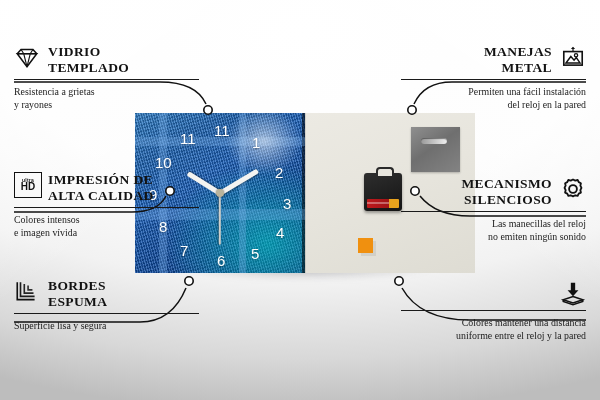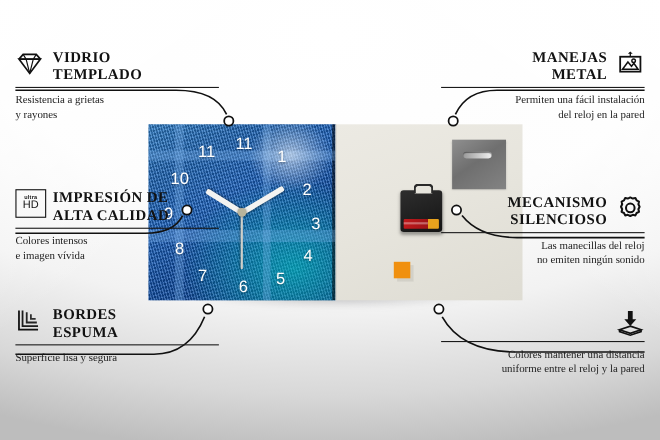--- a/index.html
+++ b/index.html
@@ -72,21 +72,21 @@
   .left-c .head{justify-content:flex-start;}
   .left-c .title,.left-c .desc{text-align:left;}
   .right-c{right:14px;}
   .right-c .head{justify-content:flex-end;}
   .right-c .title,.right-c .desc{text-align:right;}
   .ico{width:26px;height:26px;flex:0 0 26px;color:#111;}
   .ico svg{display:block;width:26px;height:26px;}
   .hdbox{width:26px;height:24px;border:1.6px solid #111;display:flex;flex-direction:column;
          align-items:center;justify-content:center;line-height:1;}
   .hdbox .u{font-family:"Liberation Sans",sans-serif;font-size:5px;font-weight:700;letter-spacing:.2px;}
-  .hdbox .h{font-family:"Liberation Sans",sans-serif;font-size:10px;font-weight:400;margin-top:-1px;}
+  .hdbox .h{font-family:"Liberation Sans",sans-serif;font-size:10px;font-weight:700;margin-top:-1px;}
 
   #c1{top:44px;} #c2{top:172px;} #c3{top:278px;}
   #c4{top:44px;} #c5{top:176px;} #c6{top:280px;}
 
   svg#wires{position:absolute;inset:0;width:600px;height:400px;pointer-events:none;}
   svg#wires path{fill:none;stroke:#111;stroke-width:1.5;}
   svg#wires circle{fill:#fff;stroke:#111;stroke-width:1.6;}
 </style>
 </head>
 <body>

